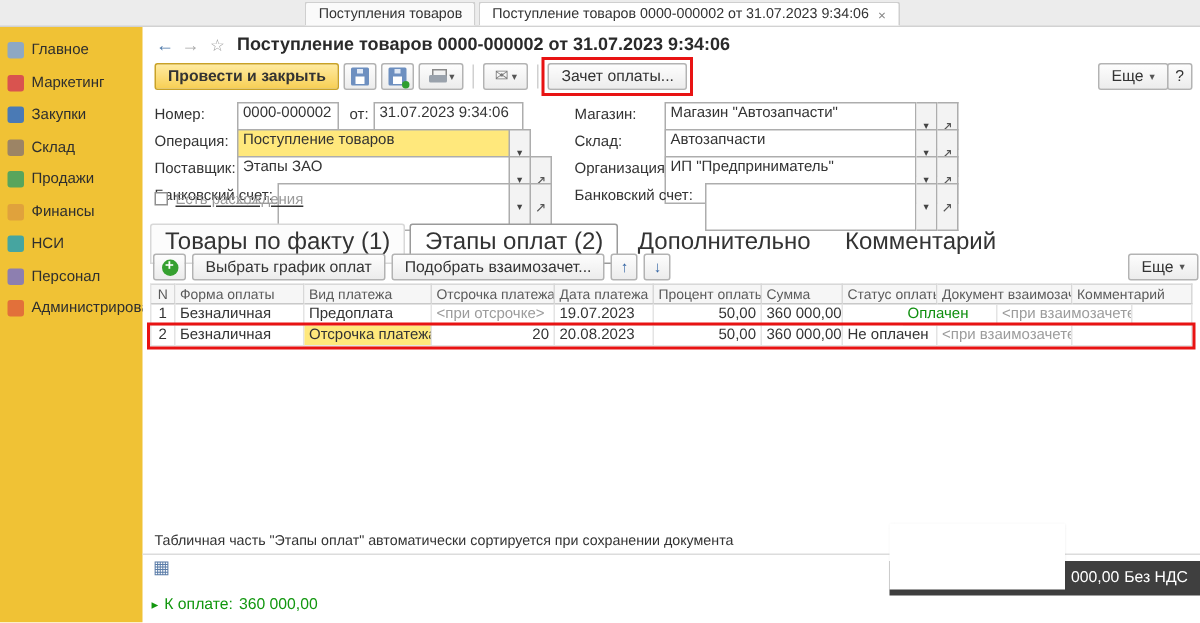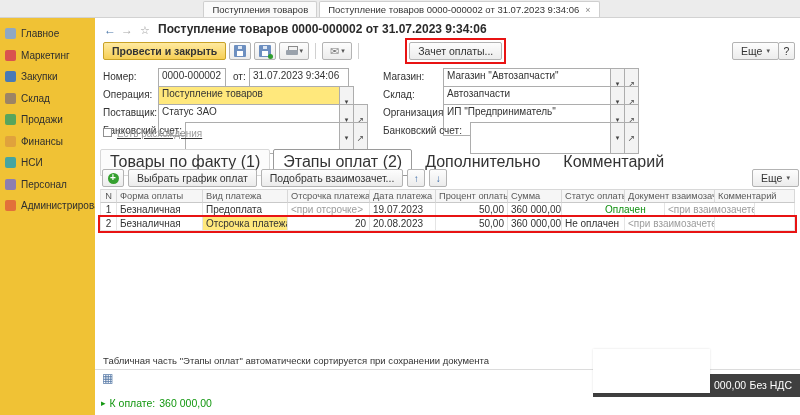--- a/index.html
+++ b/index.html
@@ -92,21 +92,21 @@
   .payable { position:absolute; left:101px; top:397px; font-size:10.5px; color:#12970f; display:flex; gap:4px; align-items:center; }
   .payable .chev { font-size:9px; }
   
   .dark-panel { position:absolute; left:593px; top:374px; width:207px; height:23px; background:#3f3f3f;
                 z-index:3; color:#fff; font-size:10.5px; }
   .dark-panel .sum { position:absolute; left:121px; top:5px; }
   .dark-panel .vat { position:absolute; right:8px; top:5px; }
   .overlay-patch { position:absolute; left:593px; top:349px; width:117px; height:44px; background:#fff;
                    z-index:4; box-shadow:0 0 2px rgba(0,0,0,0.12); }
   
-  .annotated { position:relative; display:inline-flex;margin-left:44px; }
+  .annotated { position:relative; display:inline-flex; }
   .red-frame { position:absolute; inset:-4px; border:2px solid #e81313; pointer-events:none; z-index:6; }
   .red-frame.row { inset:-2px; }
 </style>
 </head>
 <body>
 
 <div class="screen">
 
   <div class="topbar">
     <div class="wtab">
@@ -212,21 +212,21 @@
   <span class="flabel" style="left:103px; top:89px">Операция:</span>
   <div class="field" style="left:158px; top:86px; width:196px">
     <span class="val hl">Поступление товаров</span>
     <span class="fbtn">
         <span>▾</span>
       </span>
   </div>
 
   <span class="flabel" style="left:103px; top:107px">Поставщик:</span>
   <div class="field" style="left:158px; top:104px; width:210px">
-    <span class="val">Статус ЗАО</span>
+    <span class="val">Этапы ЗАО</span>
     <span class="fbtn">
         <span>▾</span>
       </span>
     <span class="fbtn open">
         <span>↗</span>
       </span>
   </div>
 
   <span class="flabel" style="left:103px; top:125px">Банковский счет:</span>
   <div class="field" style="left:185px; top:122px; width:183px">

